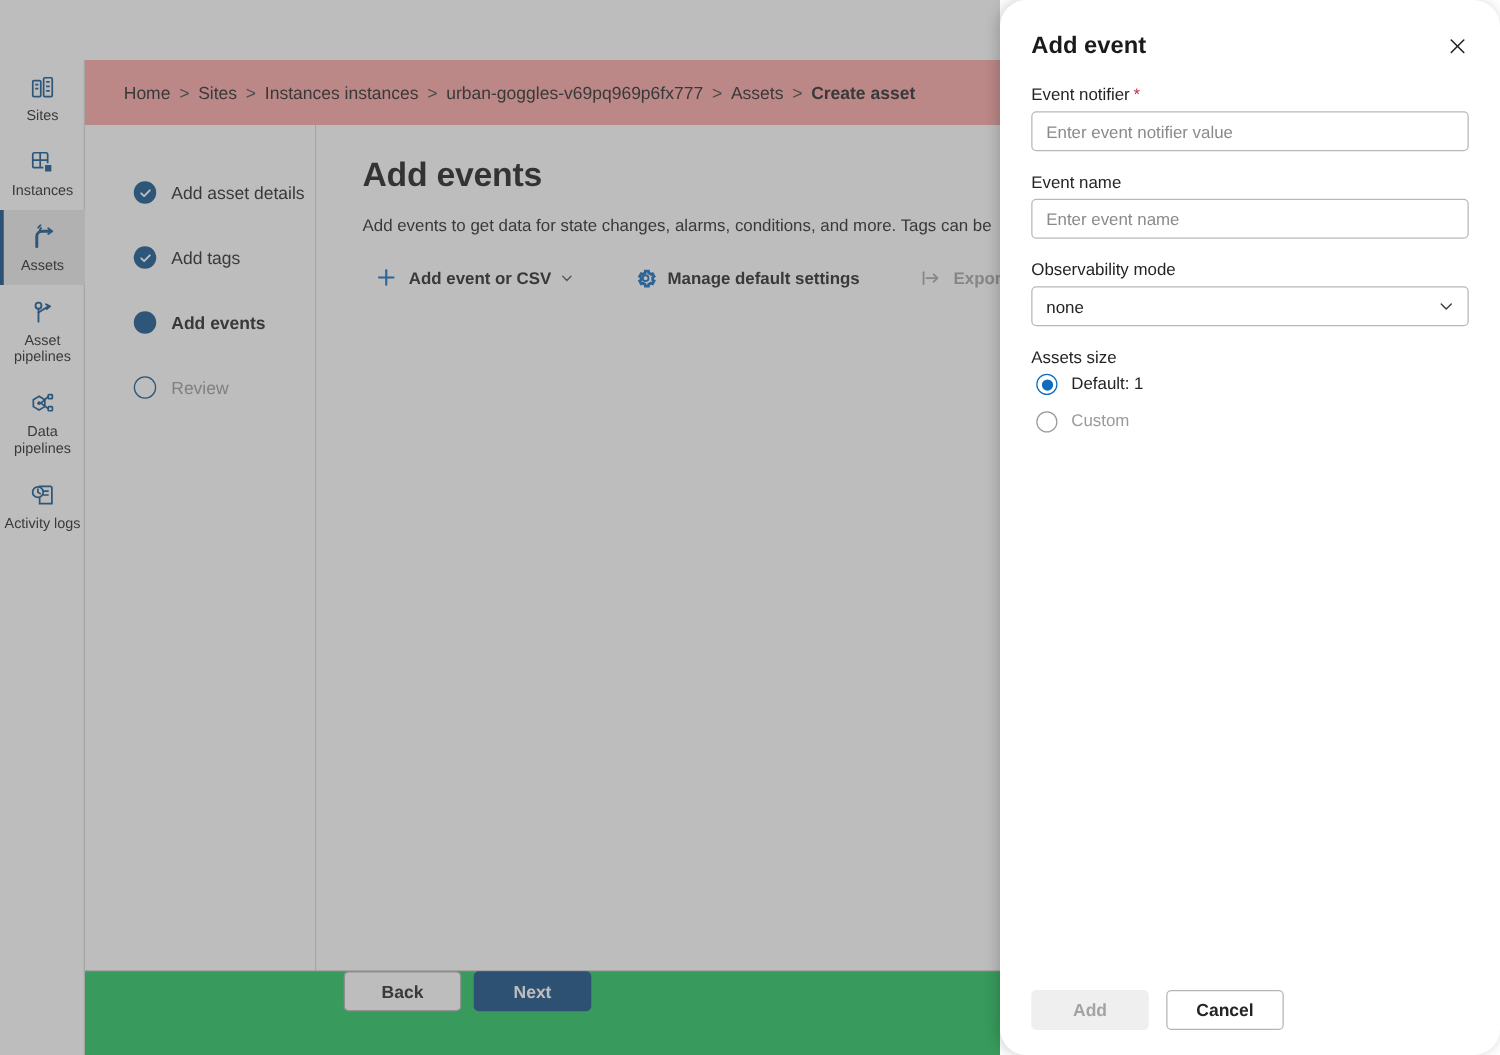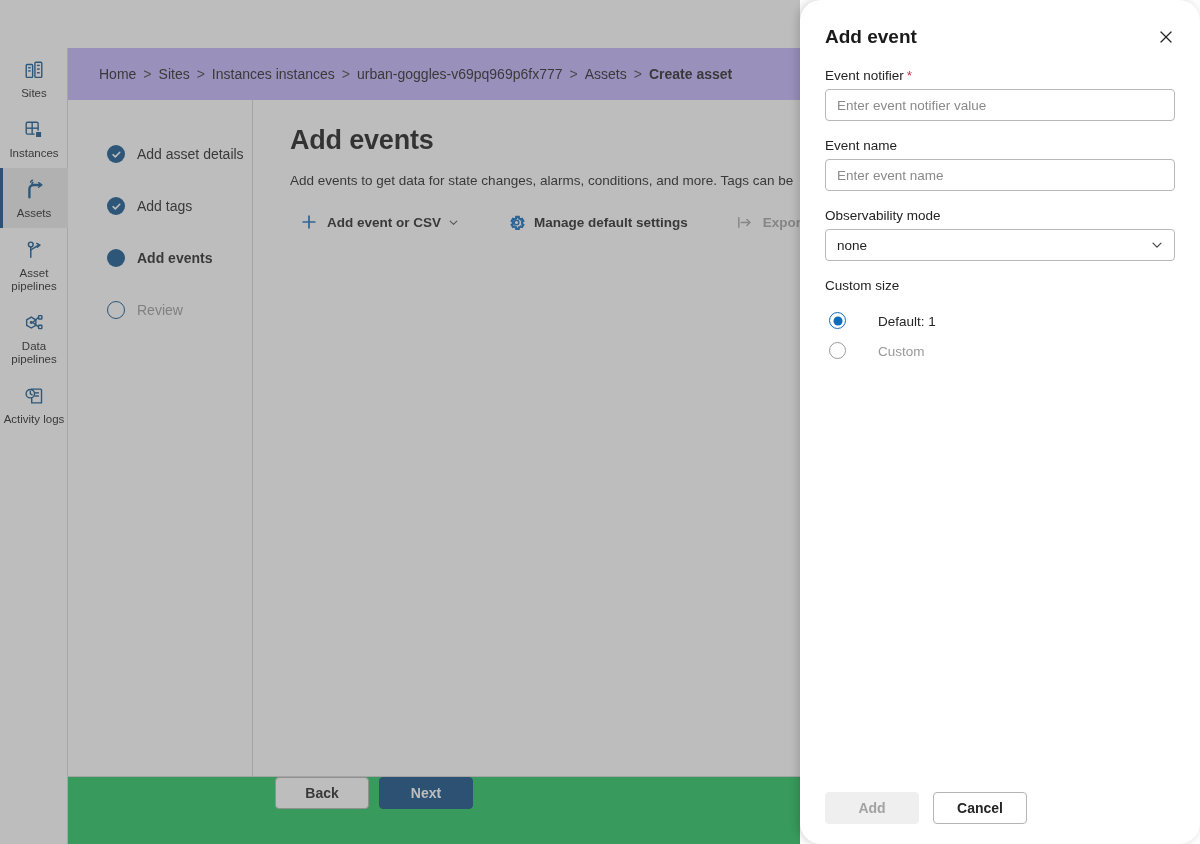--- a/index.html
+++ b/index.html
@@ -92,21 +92,21 @@
   }
 
   
   .breadcrumb {
     position: absolute;
     left: 68px; top: 48px;
     width: 1132px; height: 52px;
     display: flex;
     align-items: center;
     padding-left: 31px;
-    background: #c4b5fd;
+    background: #fca5a5;
     font-size: 14px;
     color: #242424;
     white-space: nowrap;
   }
   .crumb { color: #242424; cursor: pointer; }
   .crumb.current { font-weight: bold; cursor: default; }
   .crumb-sep { margin: 0 7px; color: #424242; }
 
   
   .wizard {
@@ -290,25 +290,24 @@
   .select-chev {
     position: absolute;
     right: 11px; top: 0;
     height: 32px;
     display: flex; align-items: center;
     pointer-events: none;
   }
   .radio-group { margin-top: 2px; }
   .radio-row {
     display: flex;
-    align-items: flex-end;
+    align-items: flex-start;
     height: 30px;
     margin-left: 4px;
     cursor: pointer;
-    gap: 21px;
   }
   .radio {
     width: 17px; height: 17px;
     border-radius: 50%;
     border: 1.4px solid #616161;
     margin-right: 11px;
     flex: 0 0 17px;
     background: #ffffff;
     position: relative;
   }
@@ -562,21 +561,21 @@
         </div>
         <span class="select-chev">
           <svg width="14" height="14" viewBox="0 0 14 14" fill="none" stroke="#424242" stroke-width="1.2" stroke-linecap="round" stroke-linejoin="round">
               <path d="M3 5.2 L7 9.2 L11 5.2"></path>
             </svg>
         </span>
       </div>
     </div>
 
     <div class="field">
-      <label class="field-label">Custom size</label>
+      <label class="field-label">Assets size</label>
       <div class="radio-group">
         <div class="radio-row">
           <span class="radio checked"></span>
           <span class="radio-label">Default: 1</span>
         </div>
         <div class="radio-row disabled">
           <span class="radio"></span>
           <span class="radio-label">Custom</span>
         </div>
       </div>

